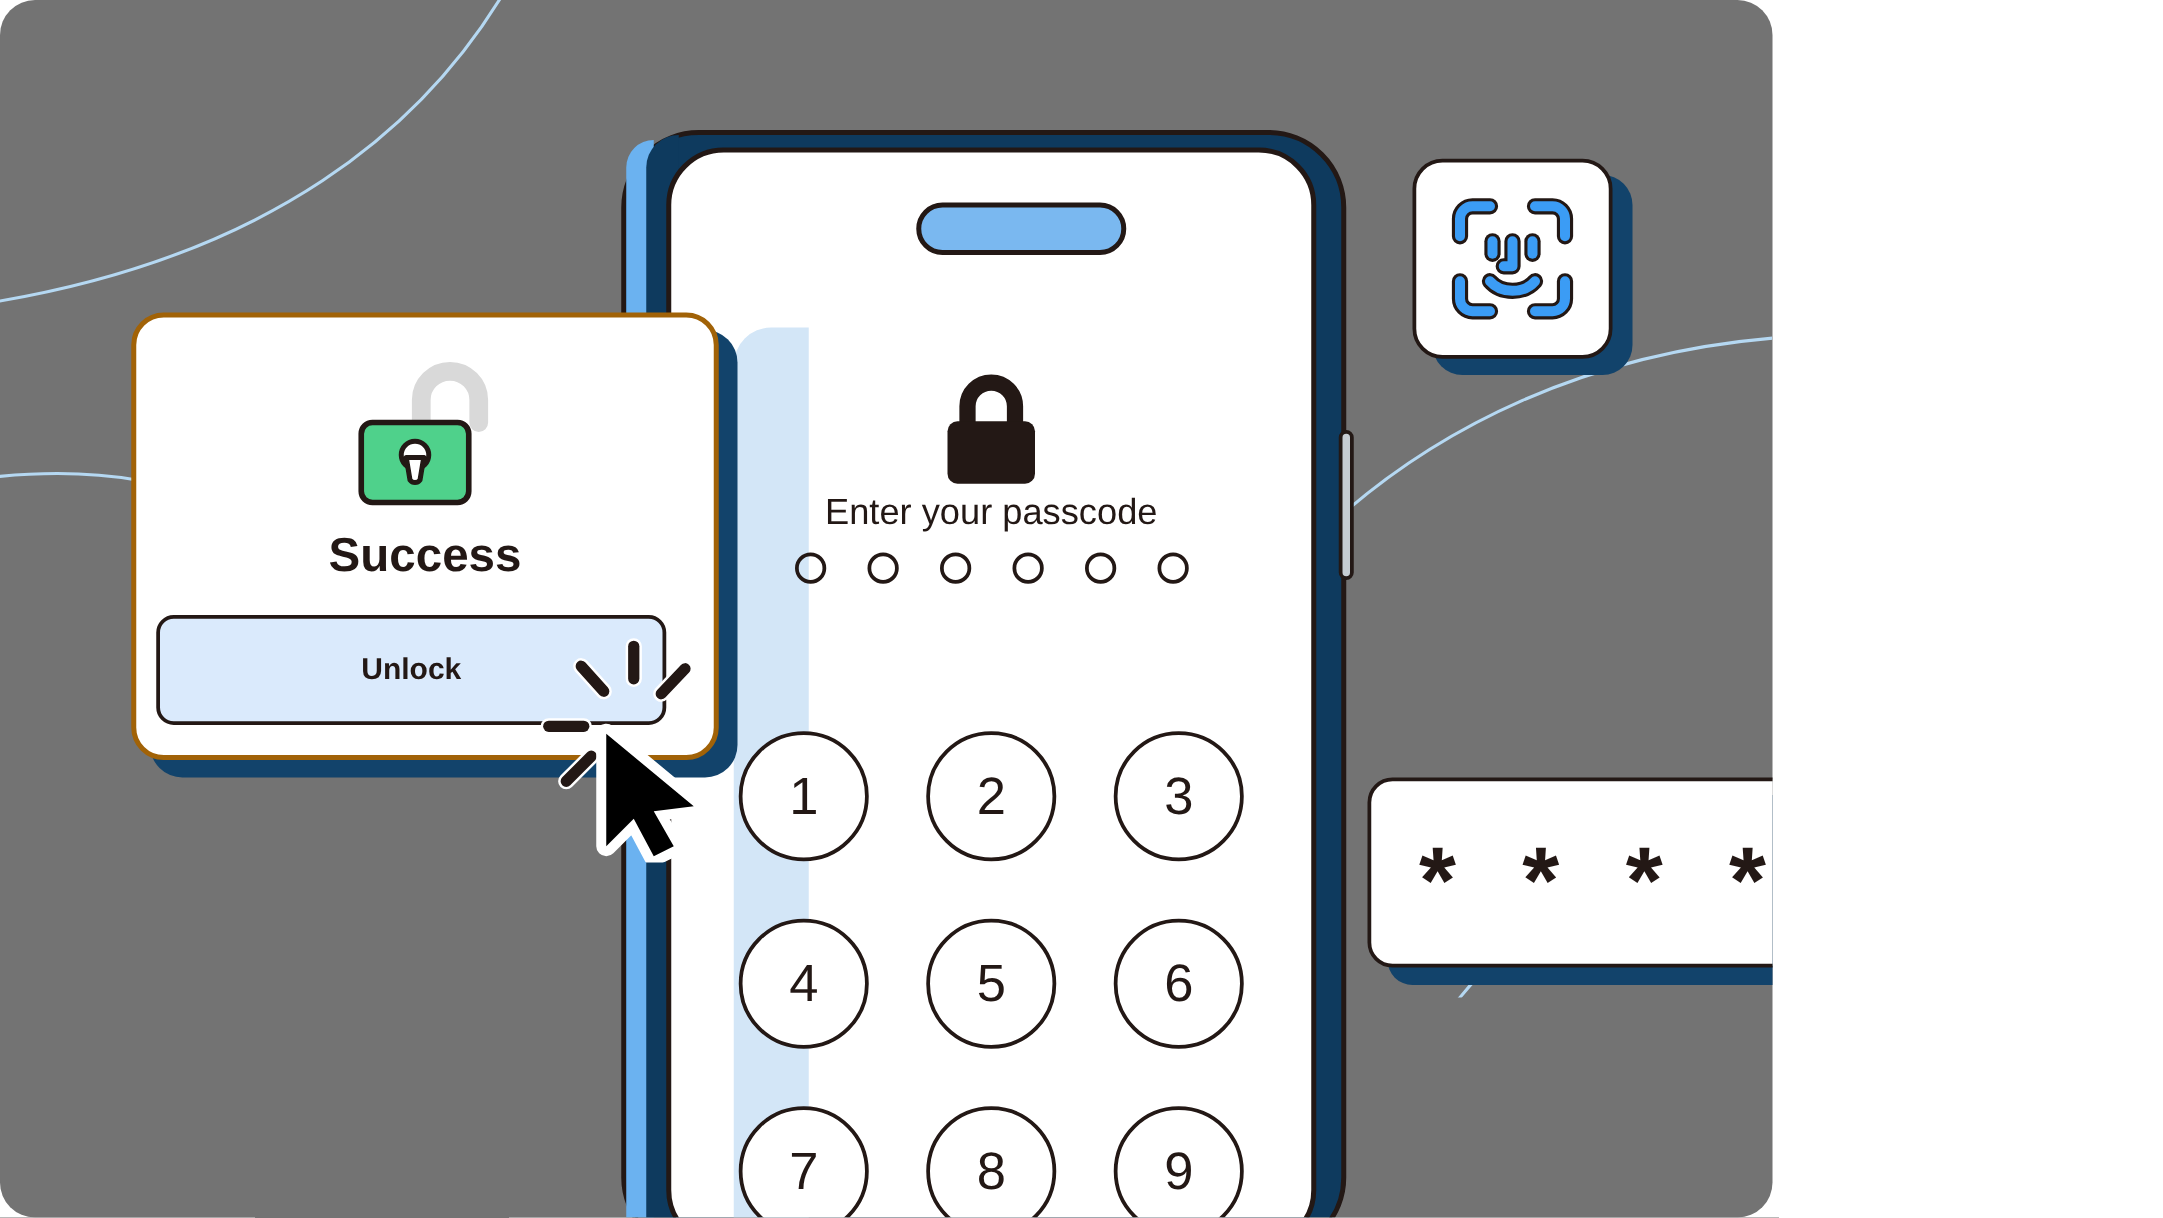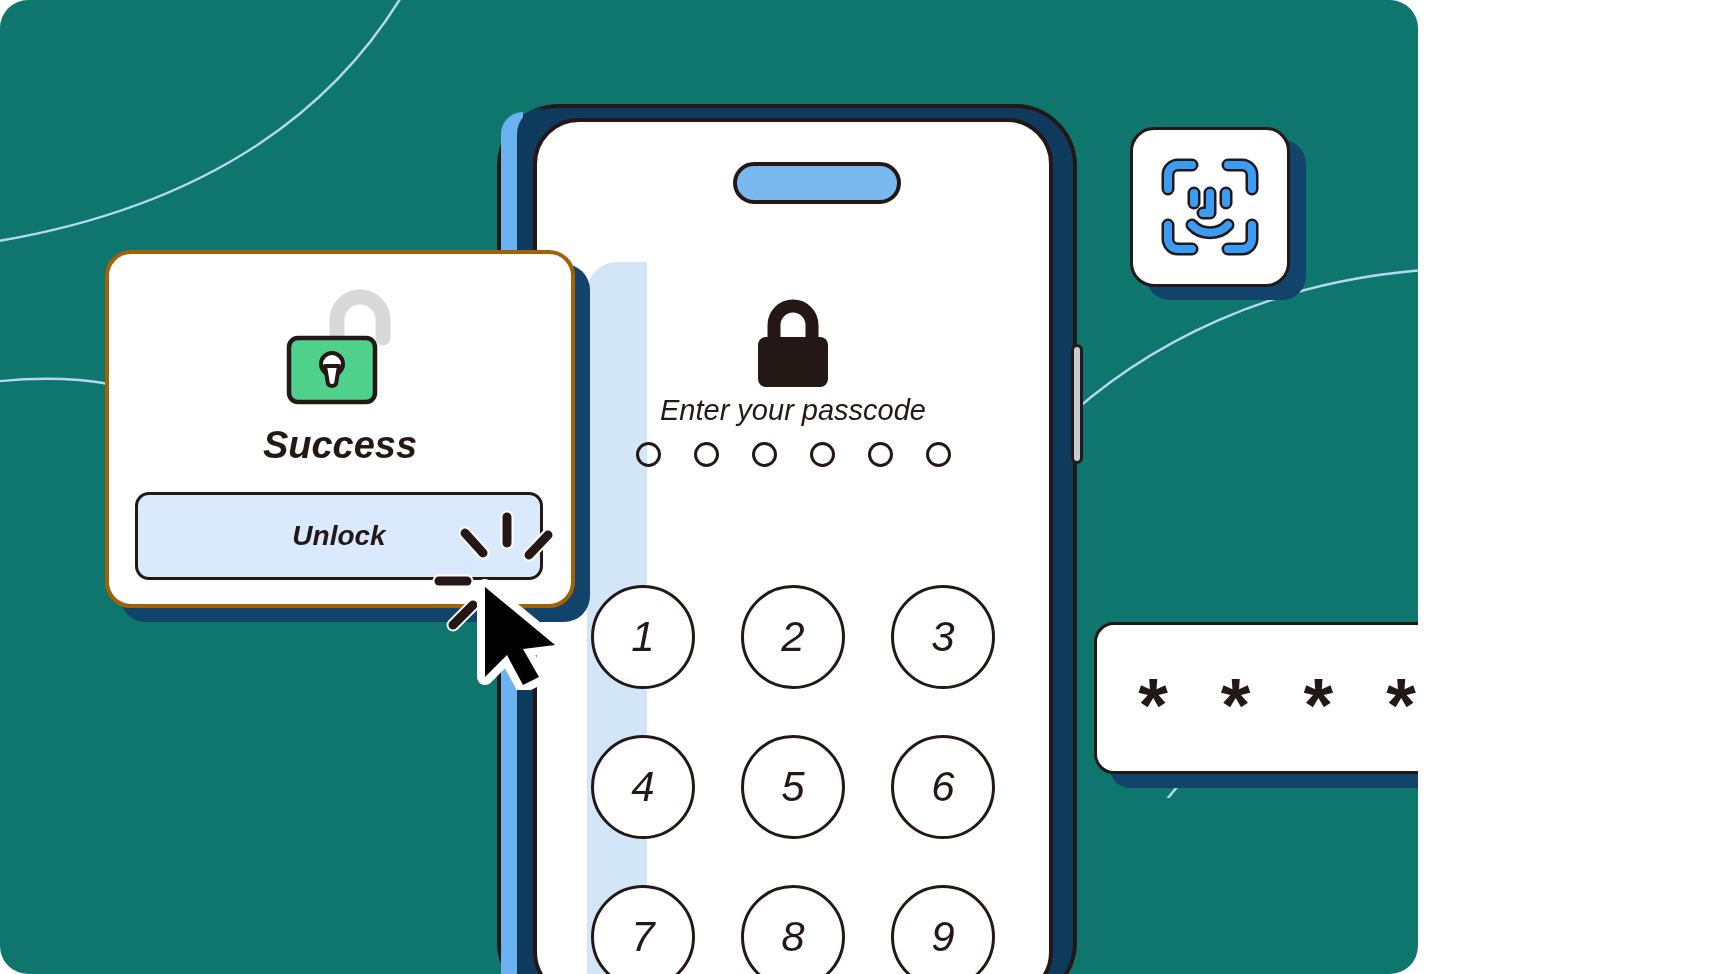--- a/index.html
+++ b/index.html
@@ -4,24 +4,23 @@
 <style>
   * { margin:0; padding:0; box-sizing:border-box; }
   html,body { width:1730px; height:974px; overflow:hidden; }
   body {
     font-family:"Liberation Sans", sans-serif;
     background:#ffffff;
   }
   #stage {
     position:relative;
     width:1418px; height:974px;
-    background:#0f766e;
+    background:#737373;
     border-radius:28px;
     overflow:hidden;
-    font-style:italic;
   }
   #bg-arcs { position:absolute; inset:0; }
 
   
   .phone-wrap { position:absolute; left:497px; top:104px; width:580px; height:900px; }
   .phone-body {
     position:absolute; left:0; top:0; width:580px; height:900px;
     background:#0e3a5e;
     border:4px solid #231815;
     border-radius:62px;
@@ -90,24 +89,24 @@
   .success-card {
     position:absolute; left:105px; top:250px; width:470px; height:358px;
     background:#ffffff; border:4px solid #a16207; border-radius:26px;
   }
   .padlock { position:absolute; left:50%; top:28px; transform:translateX(-50%); }
   .success-title {
     position:absolute; left:0; right:0; top:170px; text-align:center;
     font-size:38px; font-weight:bold; color:#231815;
   }
   .unlock-btn {
-    position:absolute; left:26px; top:238px; width:408px; height:88px;
+    position:absolute; left:16px; top:238px; width:408px; height:88px;
     background:#daeafc; border:3.5px solid #231815; border-radius:14px;
     display:flex; align-items:center; justify-content:center;
-    font-size:28px; font-weight:bold; color:#231815;
+    font-size:24px; font-weight:bold; color:#231815;
   }
   .cursor-grp { position:absolute; left:415px; top:505px; }
 
   
   .faceid-shadow {
     position:absolute; left:1146px; top:140px; width:160px; height:160px;
     background:#12436b; border-radius:24px;
   }
   .faceid-card {
     position:absolute; left:1130px; top:127px; width:160px; height:160px;

